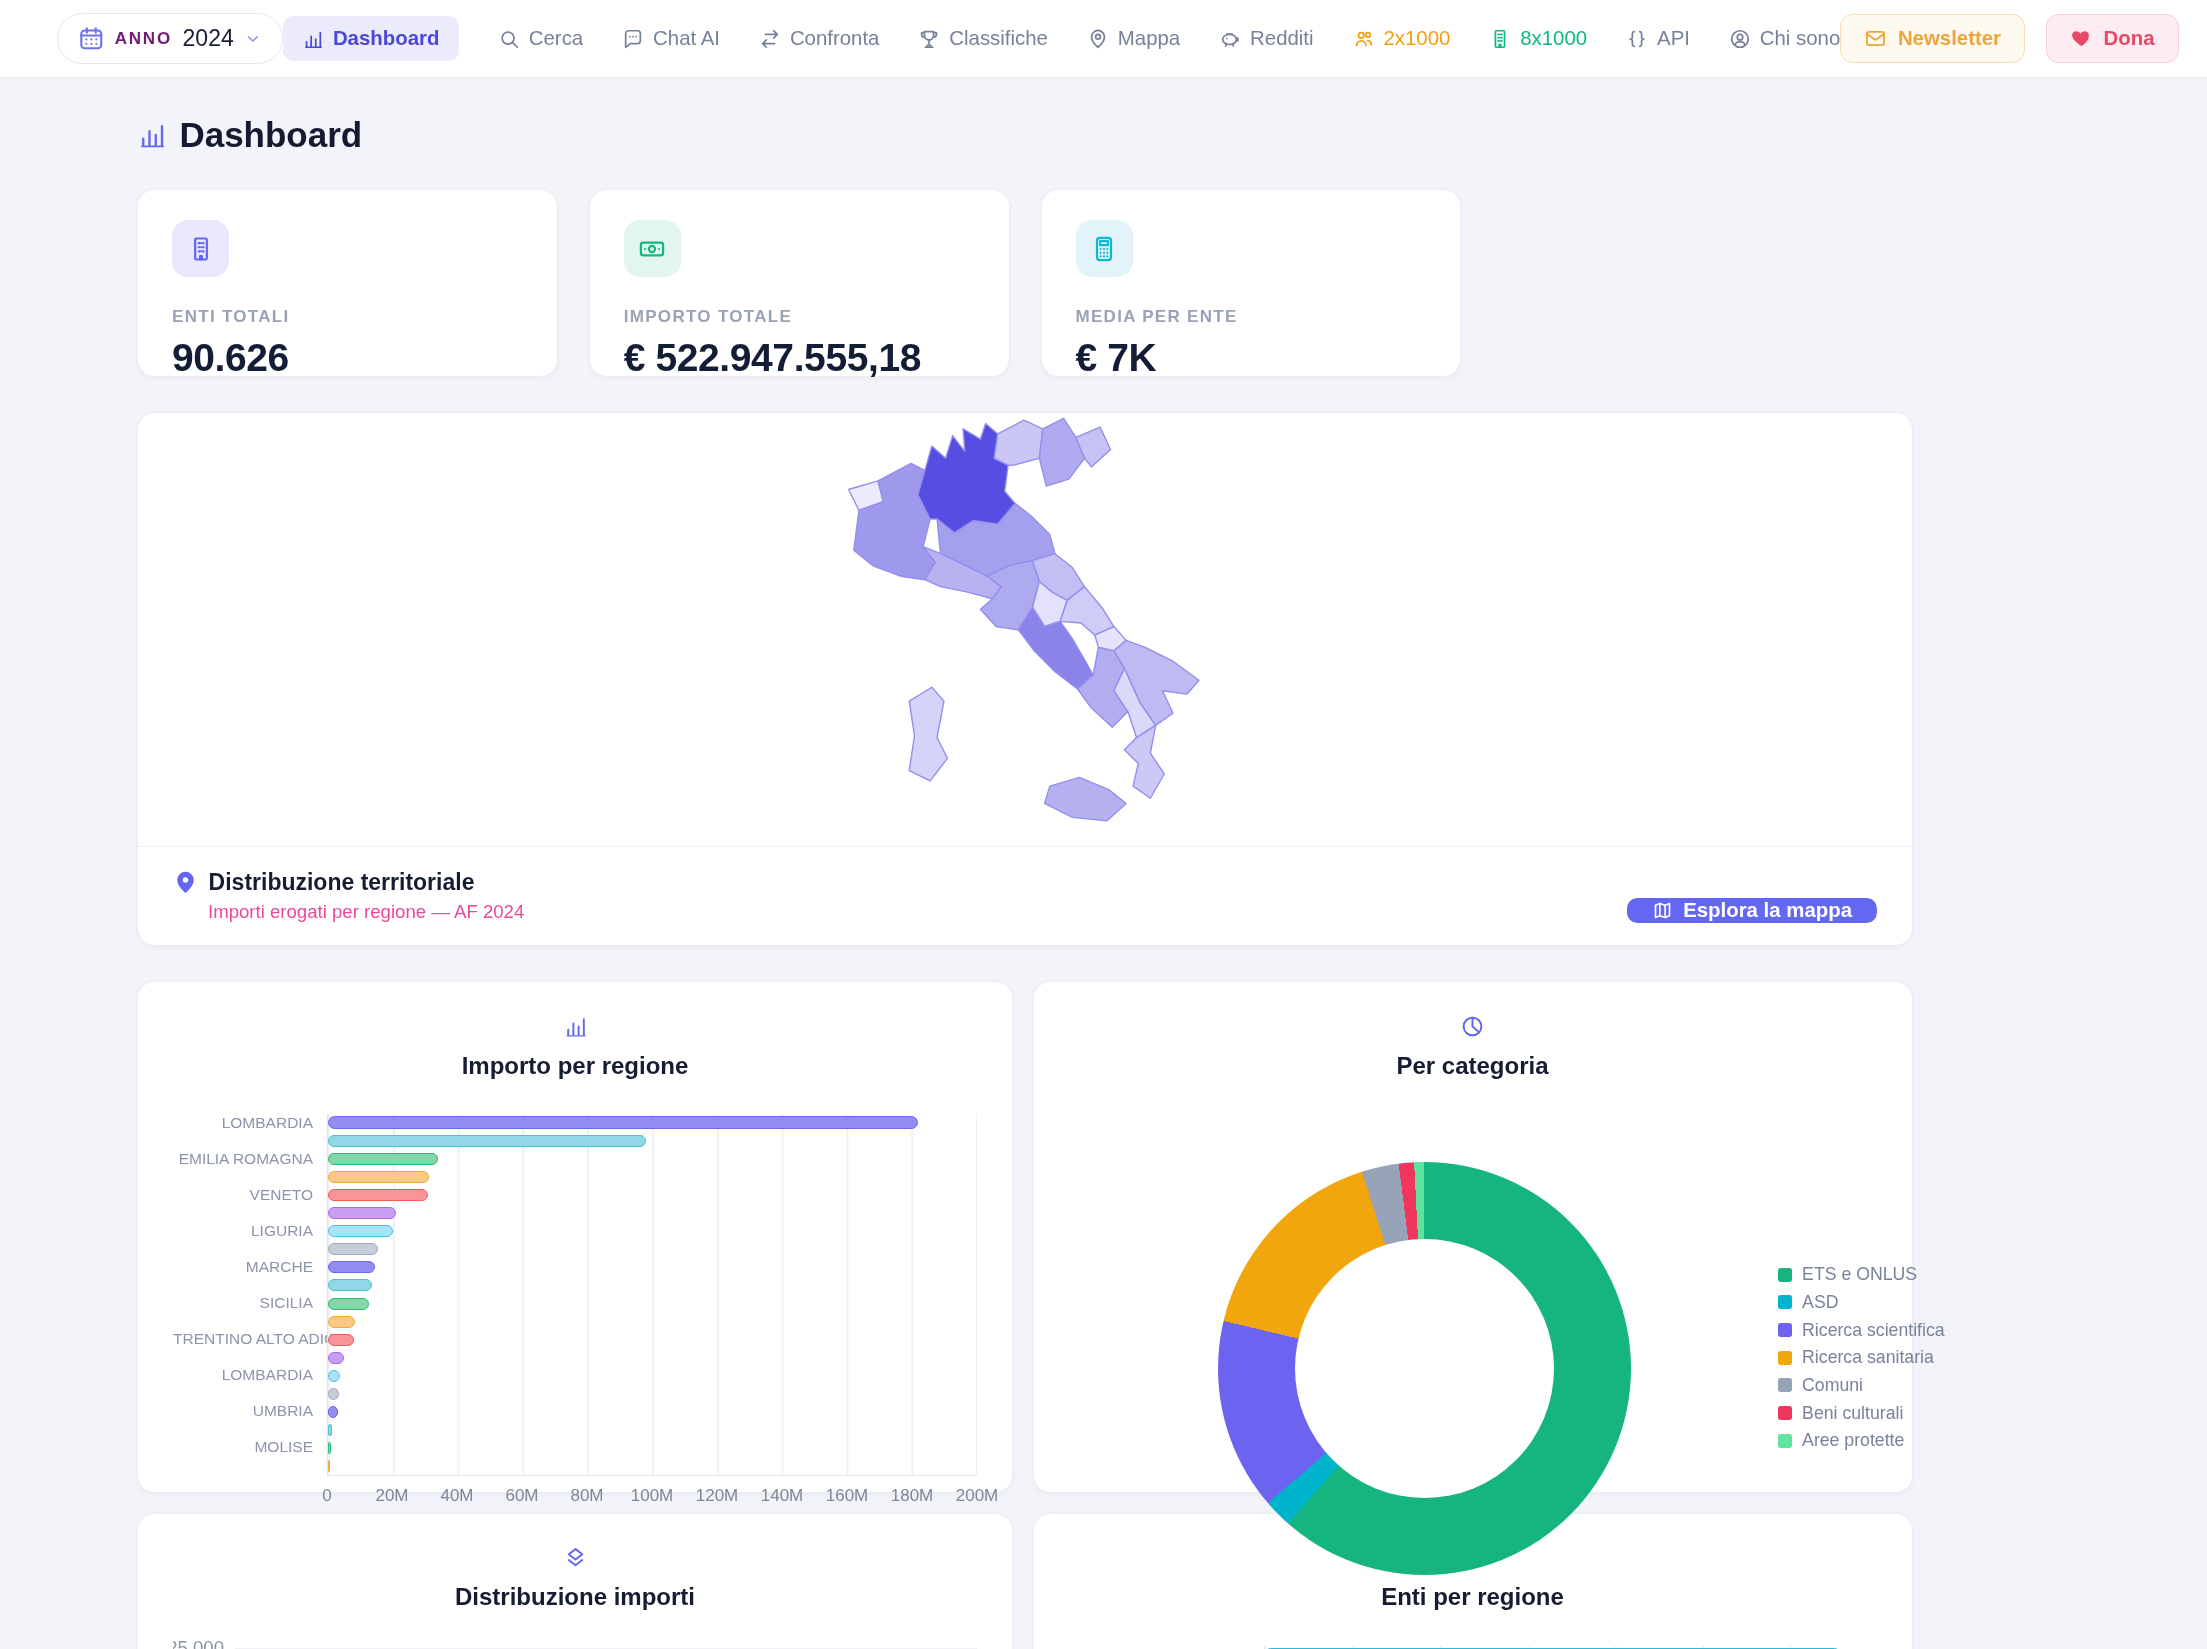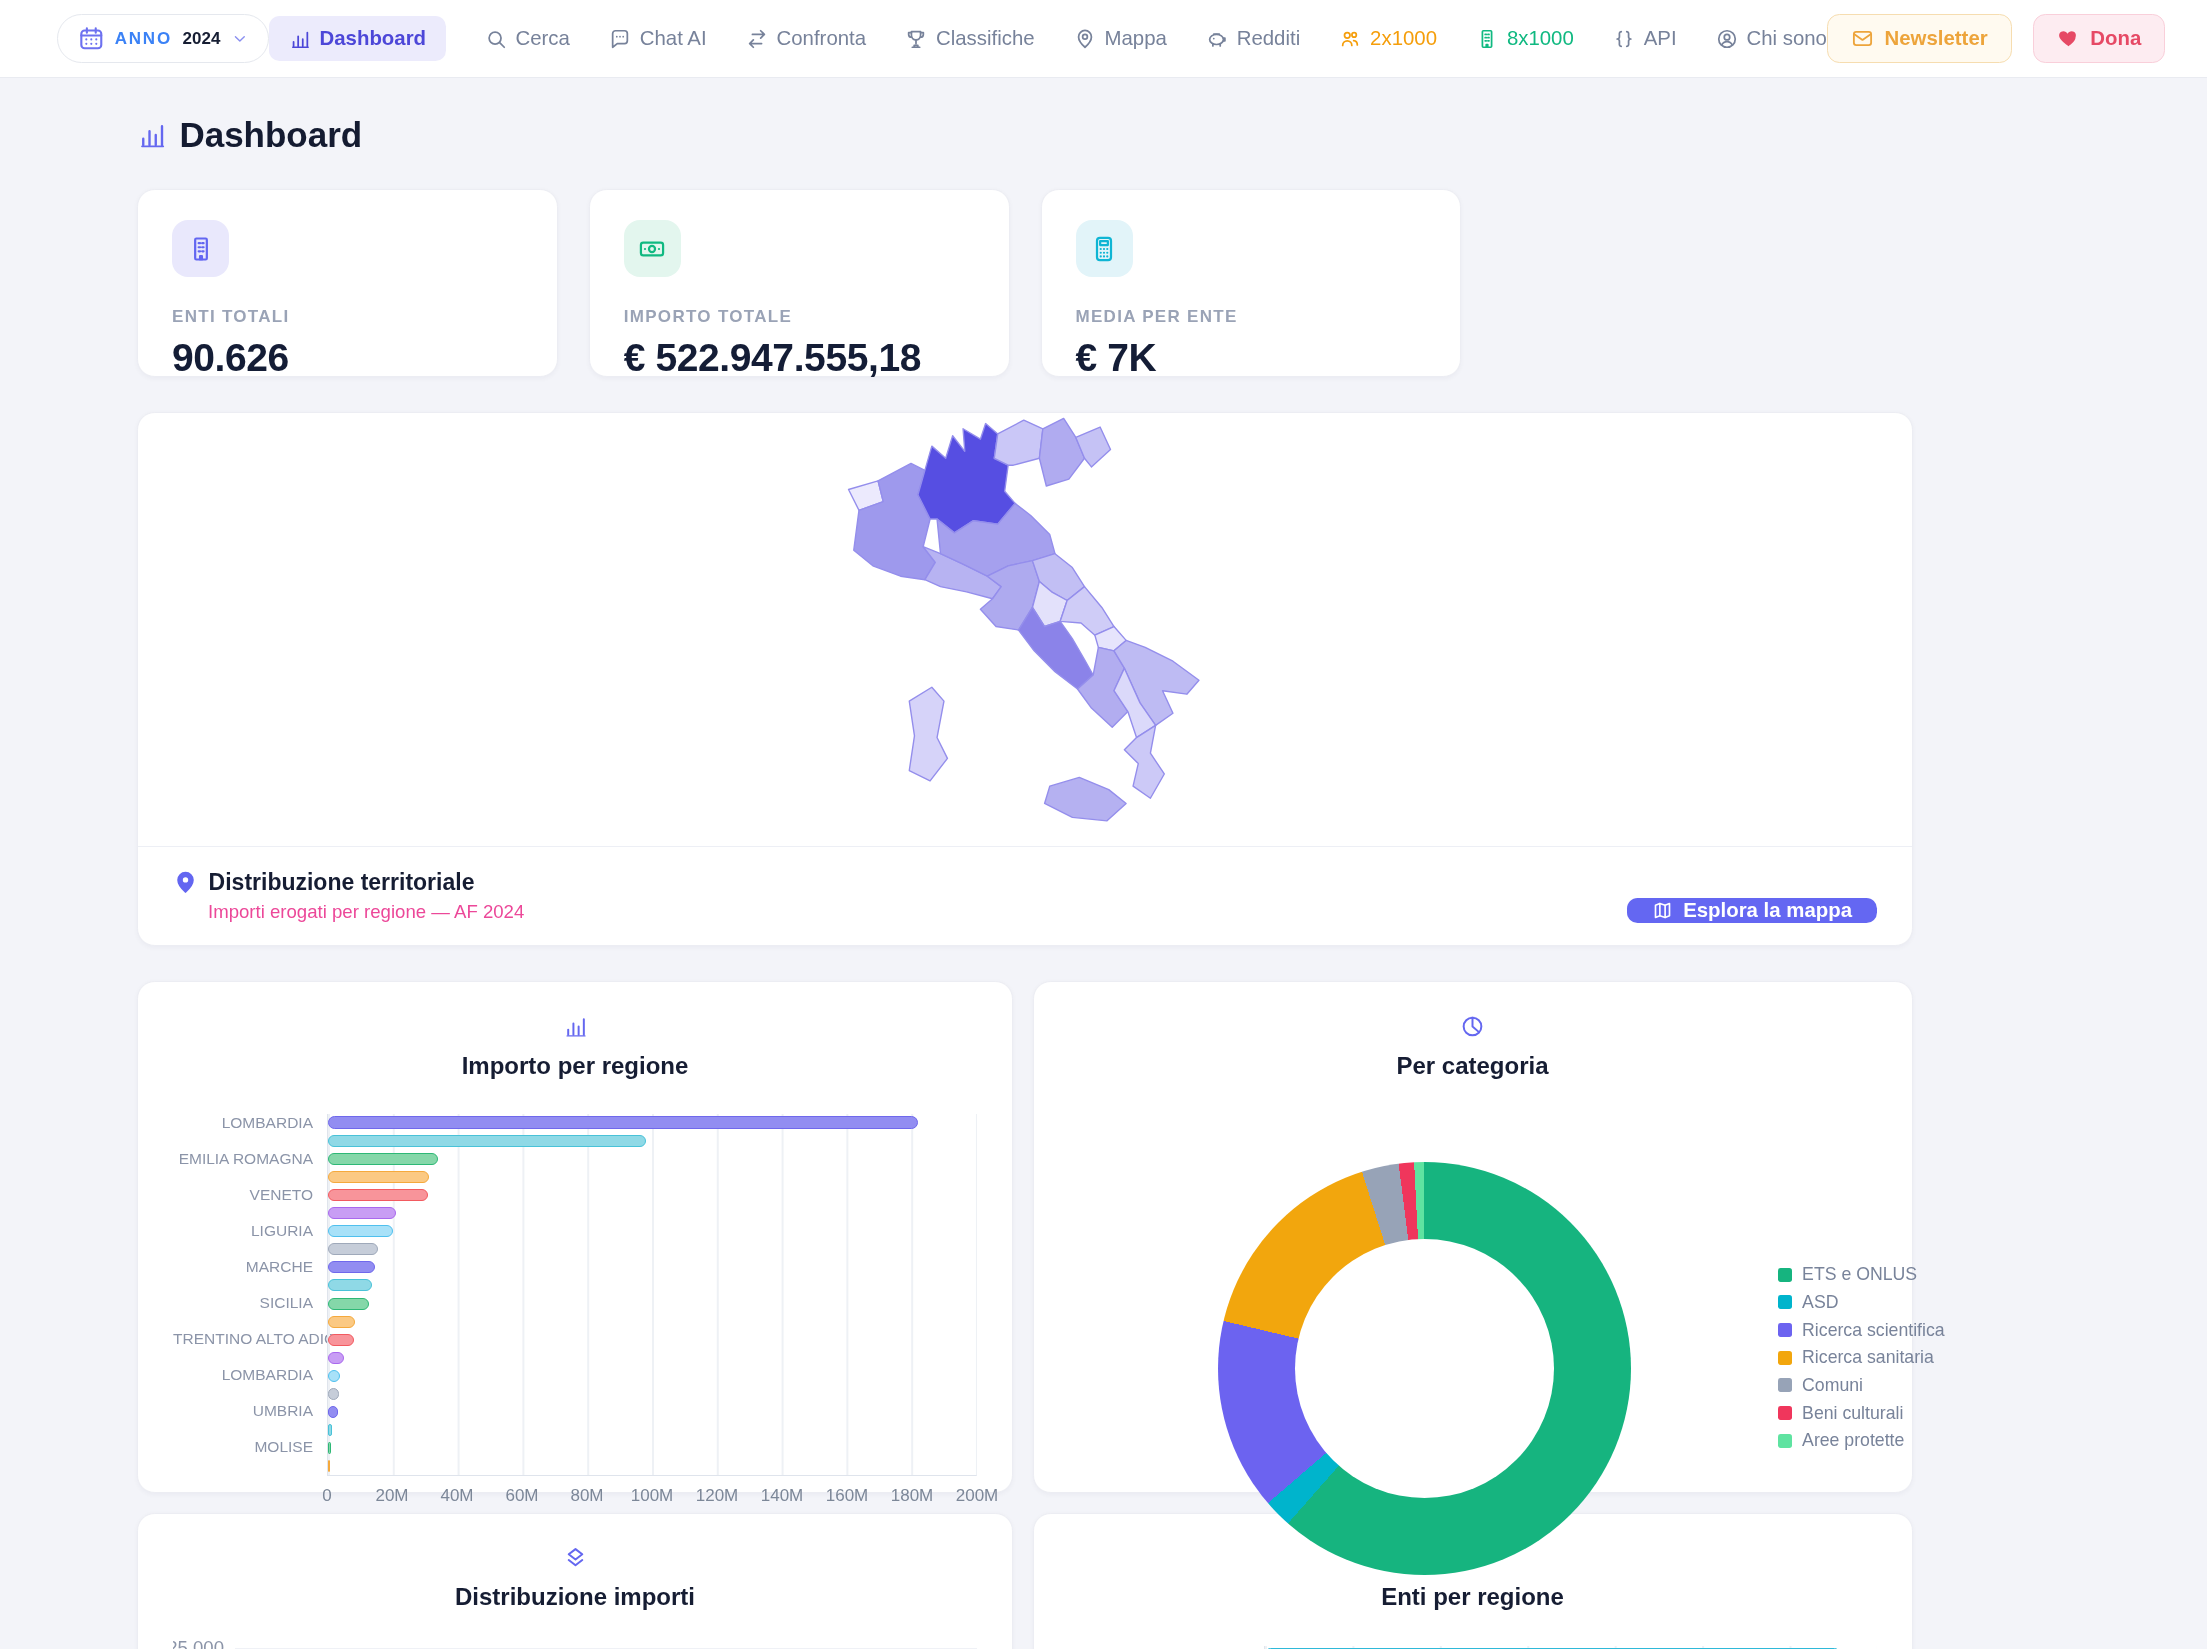--- a/index.html
+++ b/index.html
@@ -5,22 +5,22 @@
   * { margin:0; padding:0; box-sizing:border-box; }
   html,body { width:2208px; height:1649px; overflow:hidden; }
   body { background:#f3f4f9; font-family:"Liberation Sans", sans-serif; color:#1a2138; }
 
   
   .topbar { height:78px; background:#fff; border-bottom:0.9px solid #e9ebf1;
             display:flex; align-items:center; padding:0 57px; }
   .year-pill { display:flex; align-items:center; gap:10.6px; border:0.9px solid #e5e8ee;
                border-radius:886px; padding:10.6px 19.5px; background:#fff; cursor:pointer; }
   .year-pill .cal { color:#6d71f0; width:26.6px; height:26.6px; }
-  .year-label { font-size:17px; font-weight:600; letter-spacing:1.8px; color:#3b82f6; }
-  .year-value { font-size:17px; font-weight:700; color:#171e33; }
+  .year-label { font-size:17px; font-weight:600; letter-spacing:1.8px; color:#701a75; }
+  .year-value { font-size:23px; font-weight:400; color:#171e33; }
   .year-chev { color:#8a8ff0; width:17.7px; height:17.7px; }
 
   .nav { flex:1; display:flex; justify-content:center; align-items:center; gap:39px; }
   .nav-item { display:flex; align-items:center; gap:8.9px; font-size:20.4px; font-weight:500;
               color:#77829a; cursor:pointer; white-space:nowrap; }
   .nav-item .ic { width:22px; height:22px; }
   .nav-item.active { background:#ecebfc; color:#4d47d8; padding:10.6px 19.5px; border-radius:10.6px; font-weight:600; }
 
   .actions { display:flex; align-items:center; gap:21px; }
   .pill-btn { display:flex; align-items:center; gap:10.6px; font-size:20.4px; font-weight:600;

